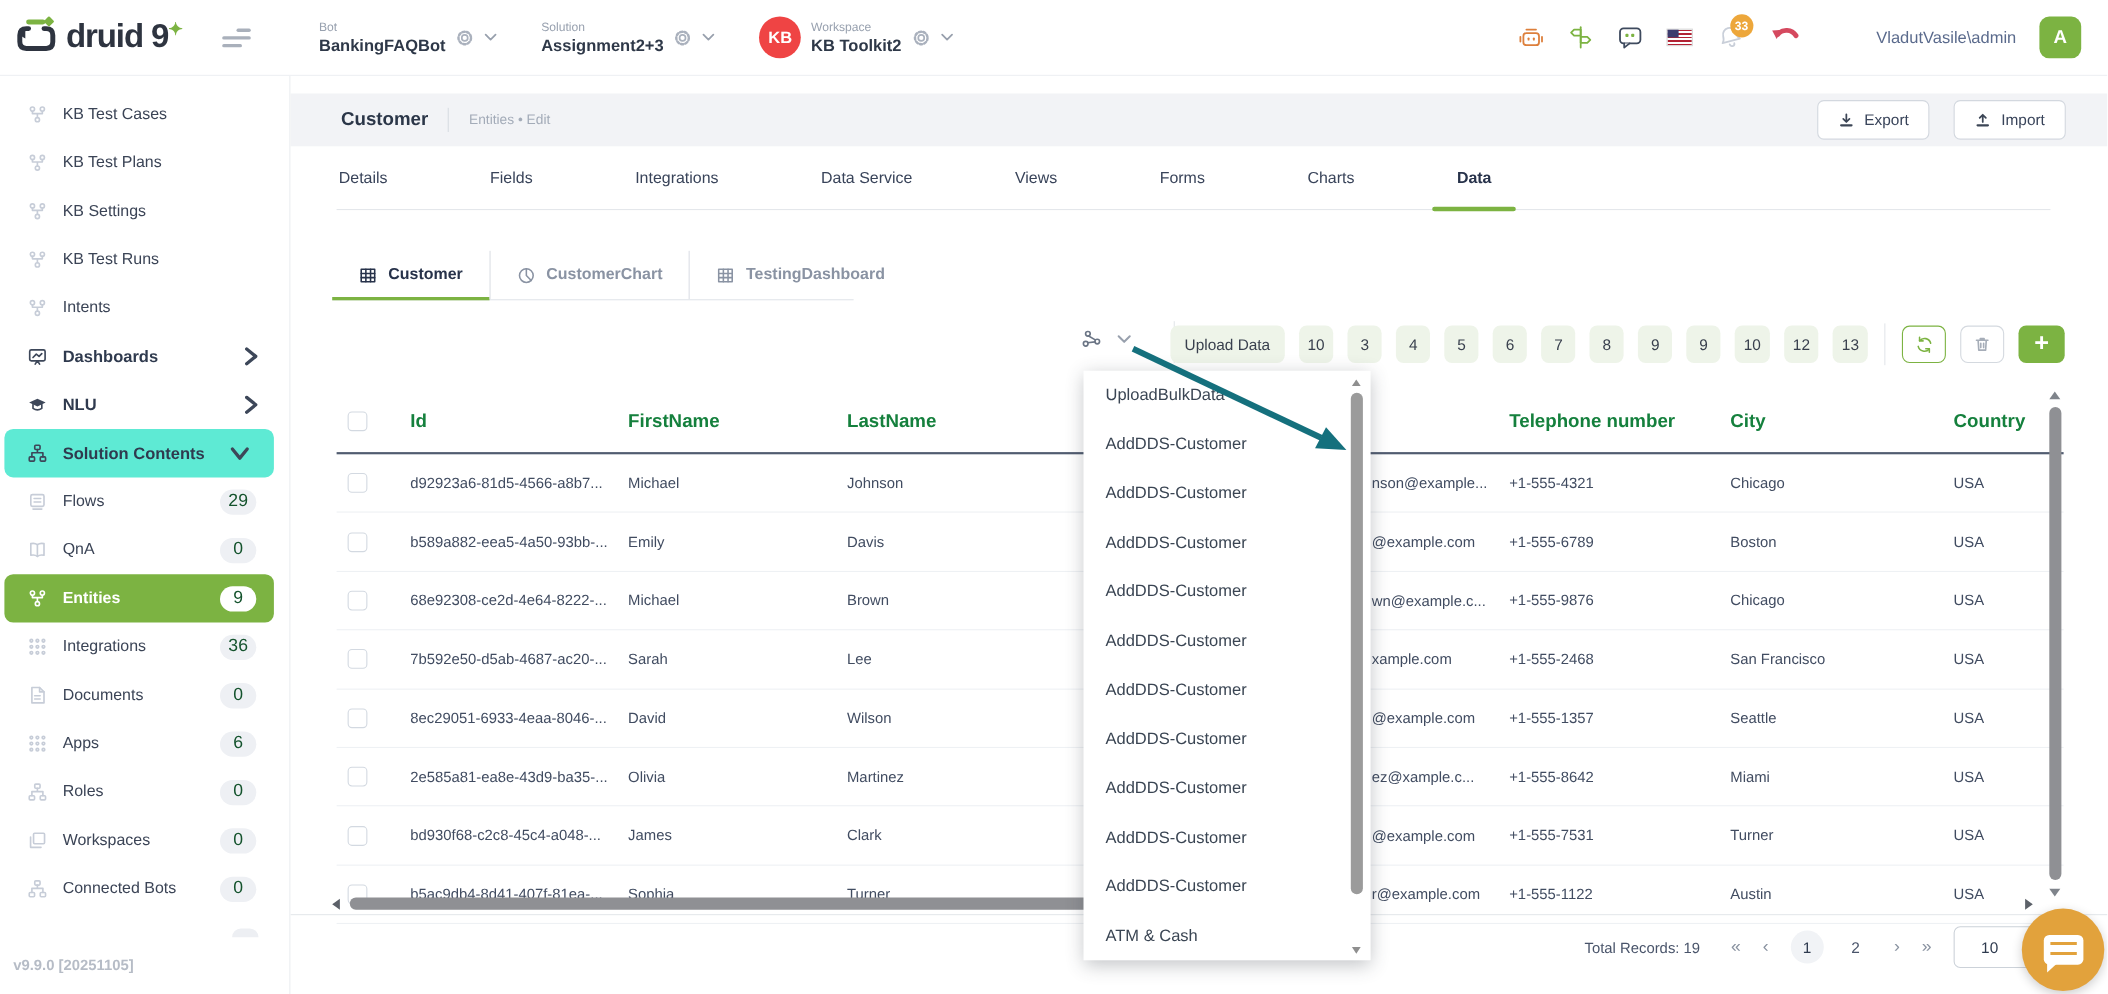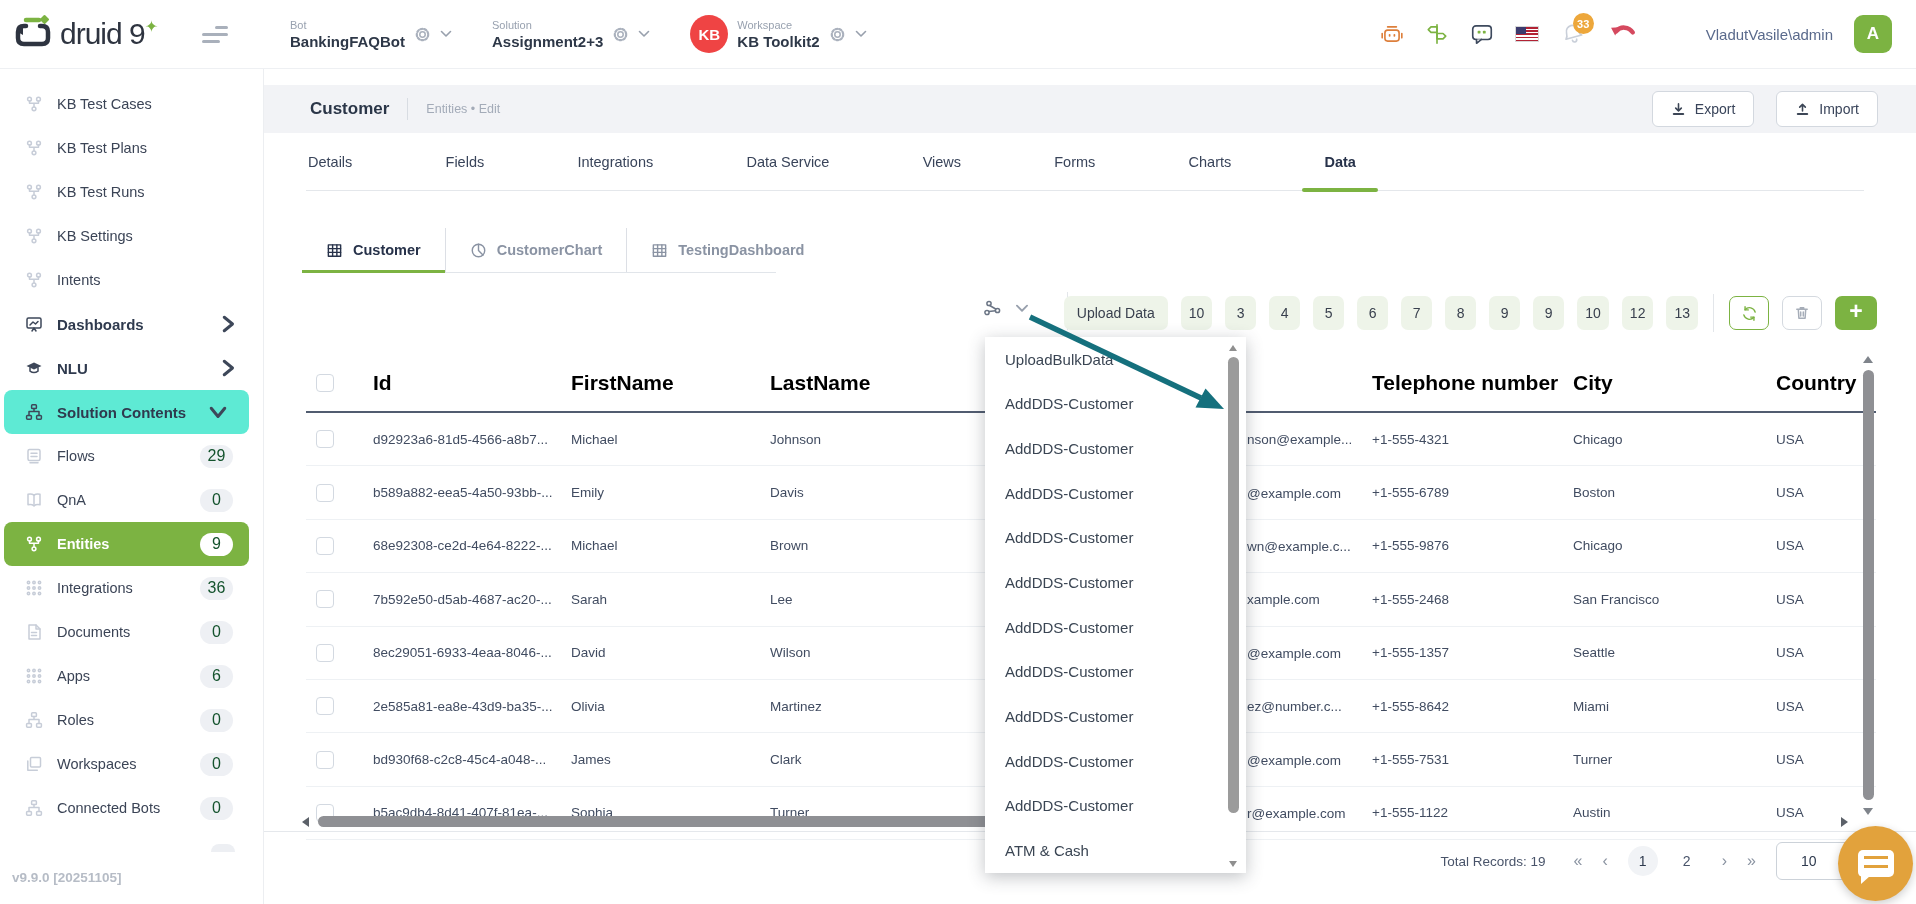--- a/index.html
+++ b/index.html
@@ -4,21 +4,21 @@
 <style>
   html,body{margin:0;padding:0;}
   body{width:1916px;height:904px;font-family:"Liberation Sans",sans-serif;}
   button{font-family:"Liberation Sans",sans-serif;border:none;outline:none;}
   .app{position:relative;width:1916px;height:904px;background:#fff;overflow:hidden;}
   .icn{display:inline-block;}
   .icn svg{width:100%;height:100%;display:block;fill:none;stroke:currentColor;stroke-width:1.5;stroke-linecap:round;stroke-linejoin:round;}
   
   .hdr{position:absolute;left:0;top:0;width:1916px;height:68px;background:#fff;border-bottom:1px solid #eef0f3;display:flex;align-items:center;z-index:20;}
   .logo{display:flex;align-items:center;margin-left:14px;width:170px;}
-  .logo-text{font-size:30px;font-weight:normal;color:#2e3440;letter-spacing:-1px;margin-left:6px;}
+  .logo-text{font-size:30px;font-weight:bold;color:#2e3440;letter-spacing:-1px;margin-left:6px;}
   .burger{margin-left:18px;display:flex;flex-direction:column;gap:4px;width:26px;}
   .burger span{height:3px;border-radius:2px;background:#a9b0bb;display:block;}
   .burger .b1{width:13px;margin-left:13px;}
   .burger .b2{width:26px;}
   .burger .b3{width:18px;}
   .sel{display:flex;align-items:center;gap:9px;}
   .sel-label{font-size:11px;color:#98a1af;margin-bottom:2px;}
   .sel-value{font-size:15px;font-weight:bold;color:#2e3848;}
   .gear{width:17px;height:17px;color:#aab1bd;}
   .chev{width:12px;height:8px;color:#98a0ad;}
@@ -80,21 +80,21 @@
   .tb-divider2{width:1px;height:38px;background:#e3e6ea;margin:0 2px;}
   .btn-icon{width:40px;height:34px;border-radius:7px;background:#fff;display:flex;align-items:center;justify-content:center;box-sizing:border-box;cursor:pointer;}
   .btn-refresh{border:1px solid #7cb342;}
   .btn-refresh .icn{width:17px;height:17px;color:#7cb342;}
   .btn-trash{border:1px solid #d4d9df;}
   .btn-trash .icn{width:16px;height:16px;color:#a6adb8;}
   .btn-plus{width:42px;background:#7cb342;color:#fff;font-size:23px;font-weight:bold;border:none;padding:0 0 3px 0;}
   
   .tbl{position:absolute;left:306px;top:355px;width:1570px;}
   .t-row{display:grid;grid-template-columns:67px 198px 199px 215px 387px 201px 203px 100px;align-items:center;}
-  .t-head{height:56px;border-bottom:2px solid #515c70;font-size:21px;font-weight:bold;color:#000000;}
+  .t-head{height:56px;border-bottom:2px solid #515c70;font-size:17px;font-weight:bold;color:#15803d;}
   .t-body .t-row{height:52.4px;border-bottom:1px solid #eef1f4;font-size:13.5px;color:#414c61;position:relative;}
   .checkbox{width:18px;height:18px;border:1.5px solid #d3d9e1;border-radius:4px;background:#fff;display:block;margin-left:10px;box-sizing:border-box;}
   .email-frag{position:absolute;left:941px;top:50%;transform:translateY(-50%);white-space:nowrap;}
   
   .hthumb{position:absolute;left:318px;top:816px;width:700px;height:11px;border-radius:6px;background:#8f9094;}
   .tri{position:absolute;width:0;height:0;}
   .tri-left{left:302px;top:817px;border-top:5px solid transparent;border-bottom:5px solid transparent;border-right:7px solid #5c6169;}
   .tri-right{left:1841px;top:817px;border-top:5px solid transparent;border-bottom:5px solid transparent;border-left:7px solid #5c6169;}
   .vthumb{position:absolute;left:1863px;top:370px;width:11px;height:430px;border-radius:6px;background:#8f9094;}
   .tri-up2{left:1863px;top:356px;border-left:5px solid transparent;border-right:5px solid transparent;border-bottom:7px solid #7f848b;}
@@ -268,32 +268,32 @@
         </div>
         <div class="side-item">
           <span class="icn ">
             <svg viewBox="0 0 18 18">
               <circle cx="4.5" cy="4.2" r="1.9"></circle>
               <circle cx="13.5" cy="4.2" r="1.9"></circle>
               <circle cx="9" cy="13.8" r="1.9"></circle>
               <path d="M4.5 6.1v2.2h9V6.1M9 8.3v3.5"></path>
             </svg>
           </span>
-          <span class="side-label">KB Test Runs</span>
+          <span class="side-label">KB Settings</span>
         </div>
         <div class="side-item">
           <span class="icn ">
             <svg viewBox="0 0 18 18">
               <circle cx="4.5" cy="4.2" r="1.9"></circle>
               <circle cx="13.5" cy="4.2" r="1.9"></circle>
               <circle cx="9" cy="13.8" r="1.9"></circle>
               <path d="M4.5 6.1v2.2h9V6.1M9 8.3v3.5"></path>
             </svg>
           </span>
-          <span class="side-label">KB Settings</span>
+          <span class="side-label">KB Test Runs</span>
         </div>
         <div class="side-item">
           <span class="icn ">
             <svg viewBox="0 0 18 18">
               <circle cx="4.5" cy="4.2" r="1.9"></circle>
               <circle cx="13.5" cy="4.2" r="1.9"></circle>
               <circle cx="9" cy="13.8" r="1.9"></circle>
               <path d="M4.5 6.1v2.2h9V6.1M9 8.3v3.5"></path>
             </svg>
           </span>
@@ -667,21 +667,21 @@
           <div class="t-cell">USA</div>
         </div>
         <div class="t-row">
           <div class="t-cell">
             <span class="checkbox"></span>
           </div>
           <div class="t-cell">2e585a81-ea8e-43d9-ba35-...</div>
           <div class="t-cell">Olivia</div>
           <div class="t-cell">Martinez</div>
           <div class="t-cell">
-            <span class="email-frag">ez@number.c...</span>
+            <span class="email-frag">ez@xample.c...</span>
           </div>
           <div class="t-cell">+1-555-8642</div>
           <div class="t-cell">Miami</div>
           <div class="t-cell">USA</div>
         </div>
         <div class="t-row">
           <div class="t-cell">
             <span class="checkbox"></span>
           </div>
           <div class="t-cell">bd930f68-c2c8-45c4-a048-...</div>

